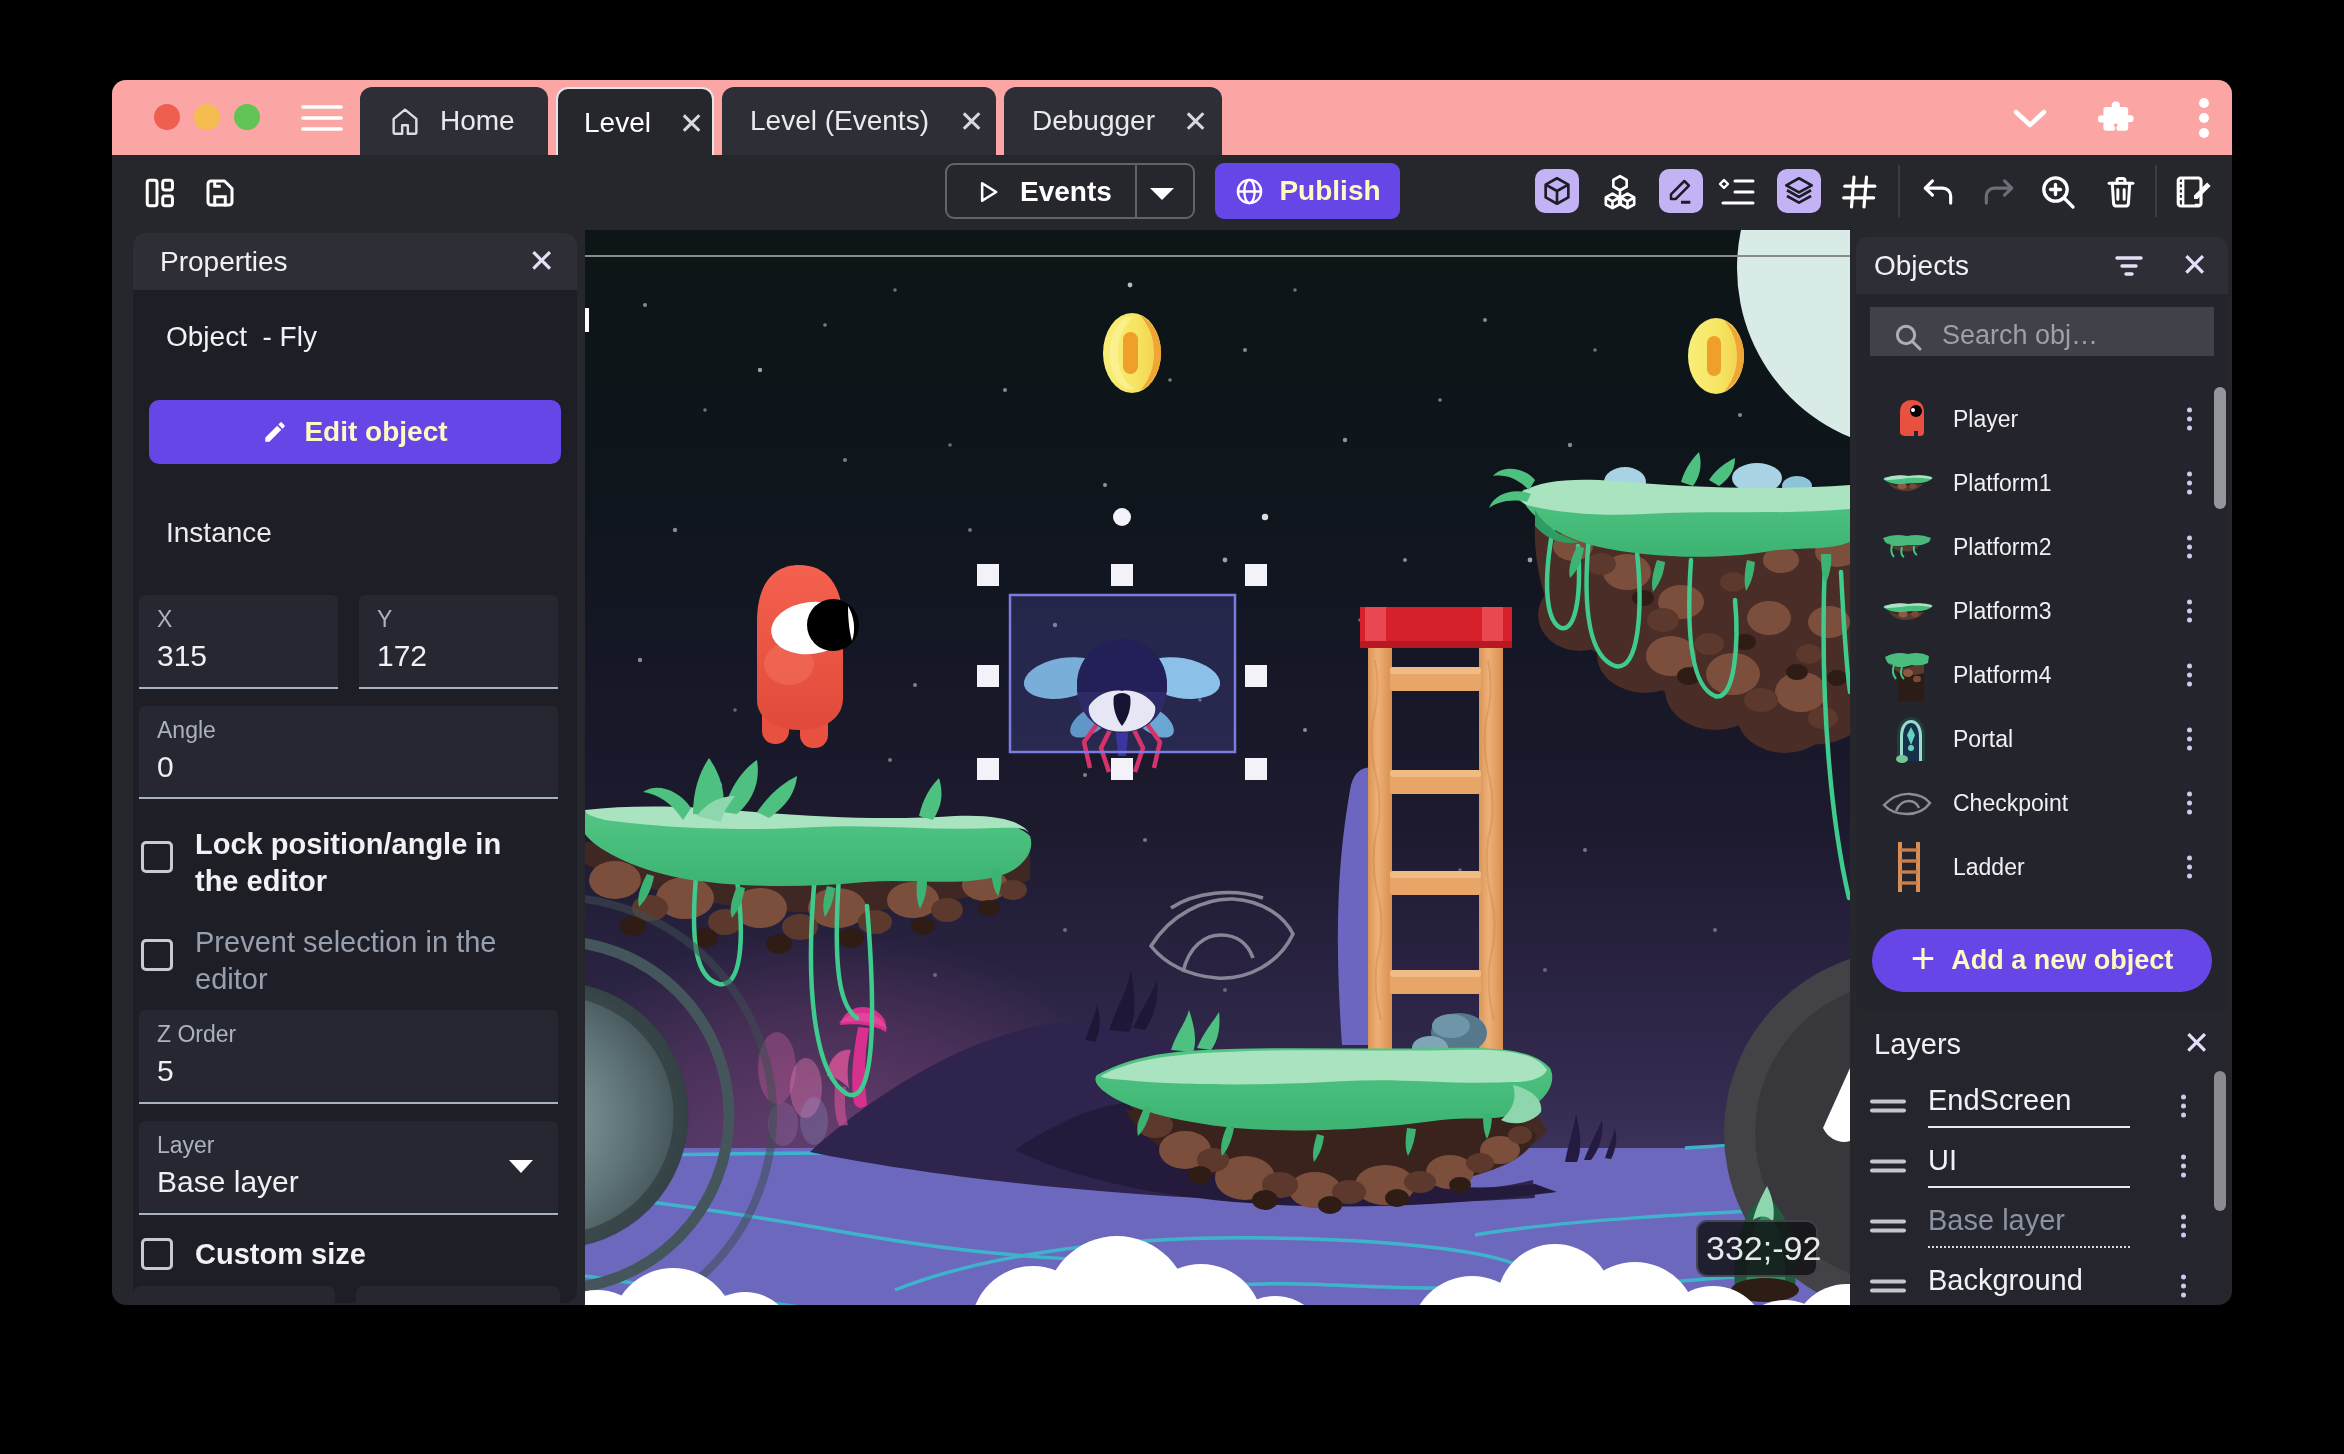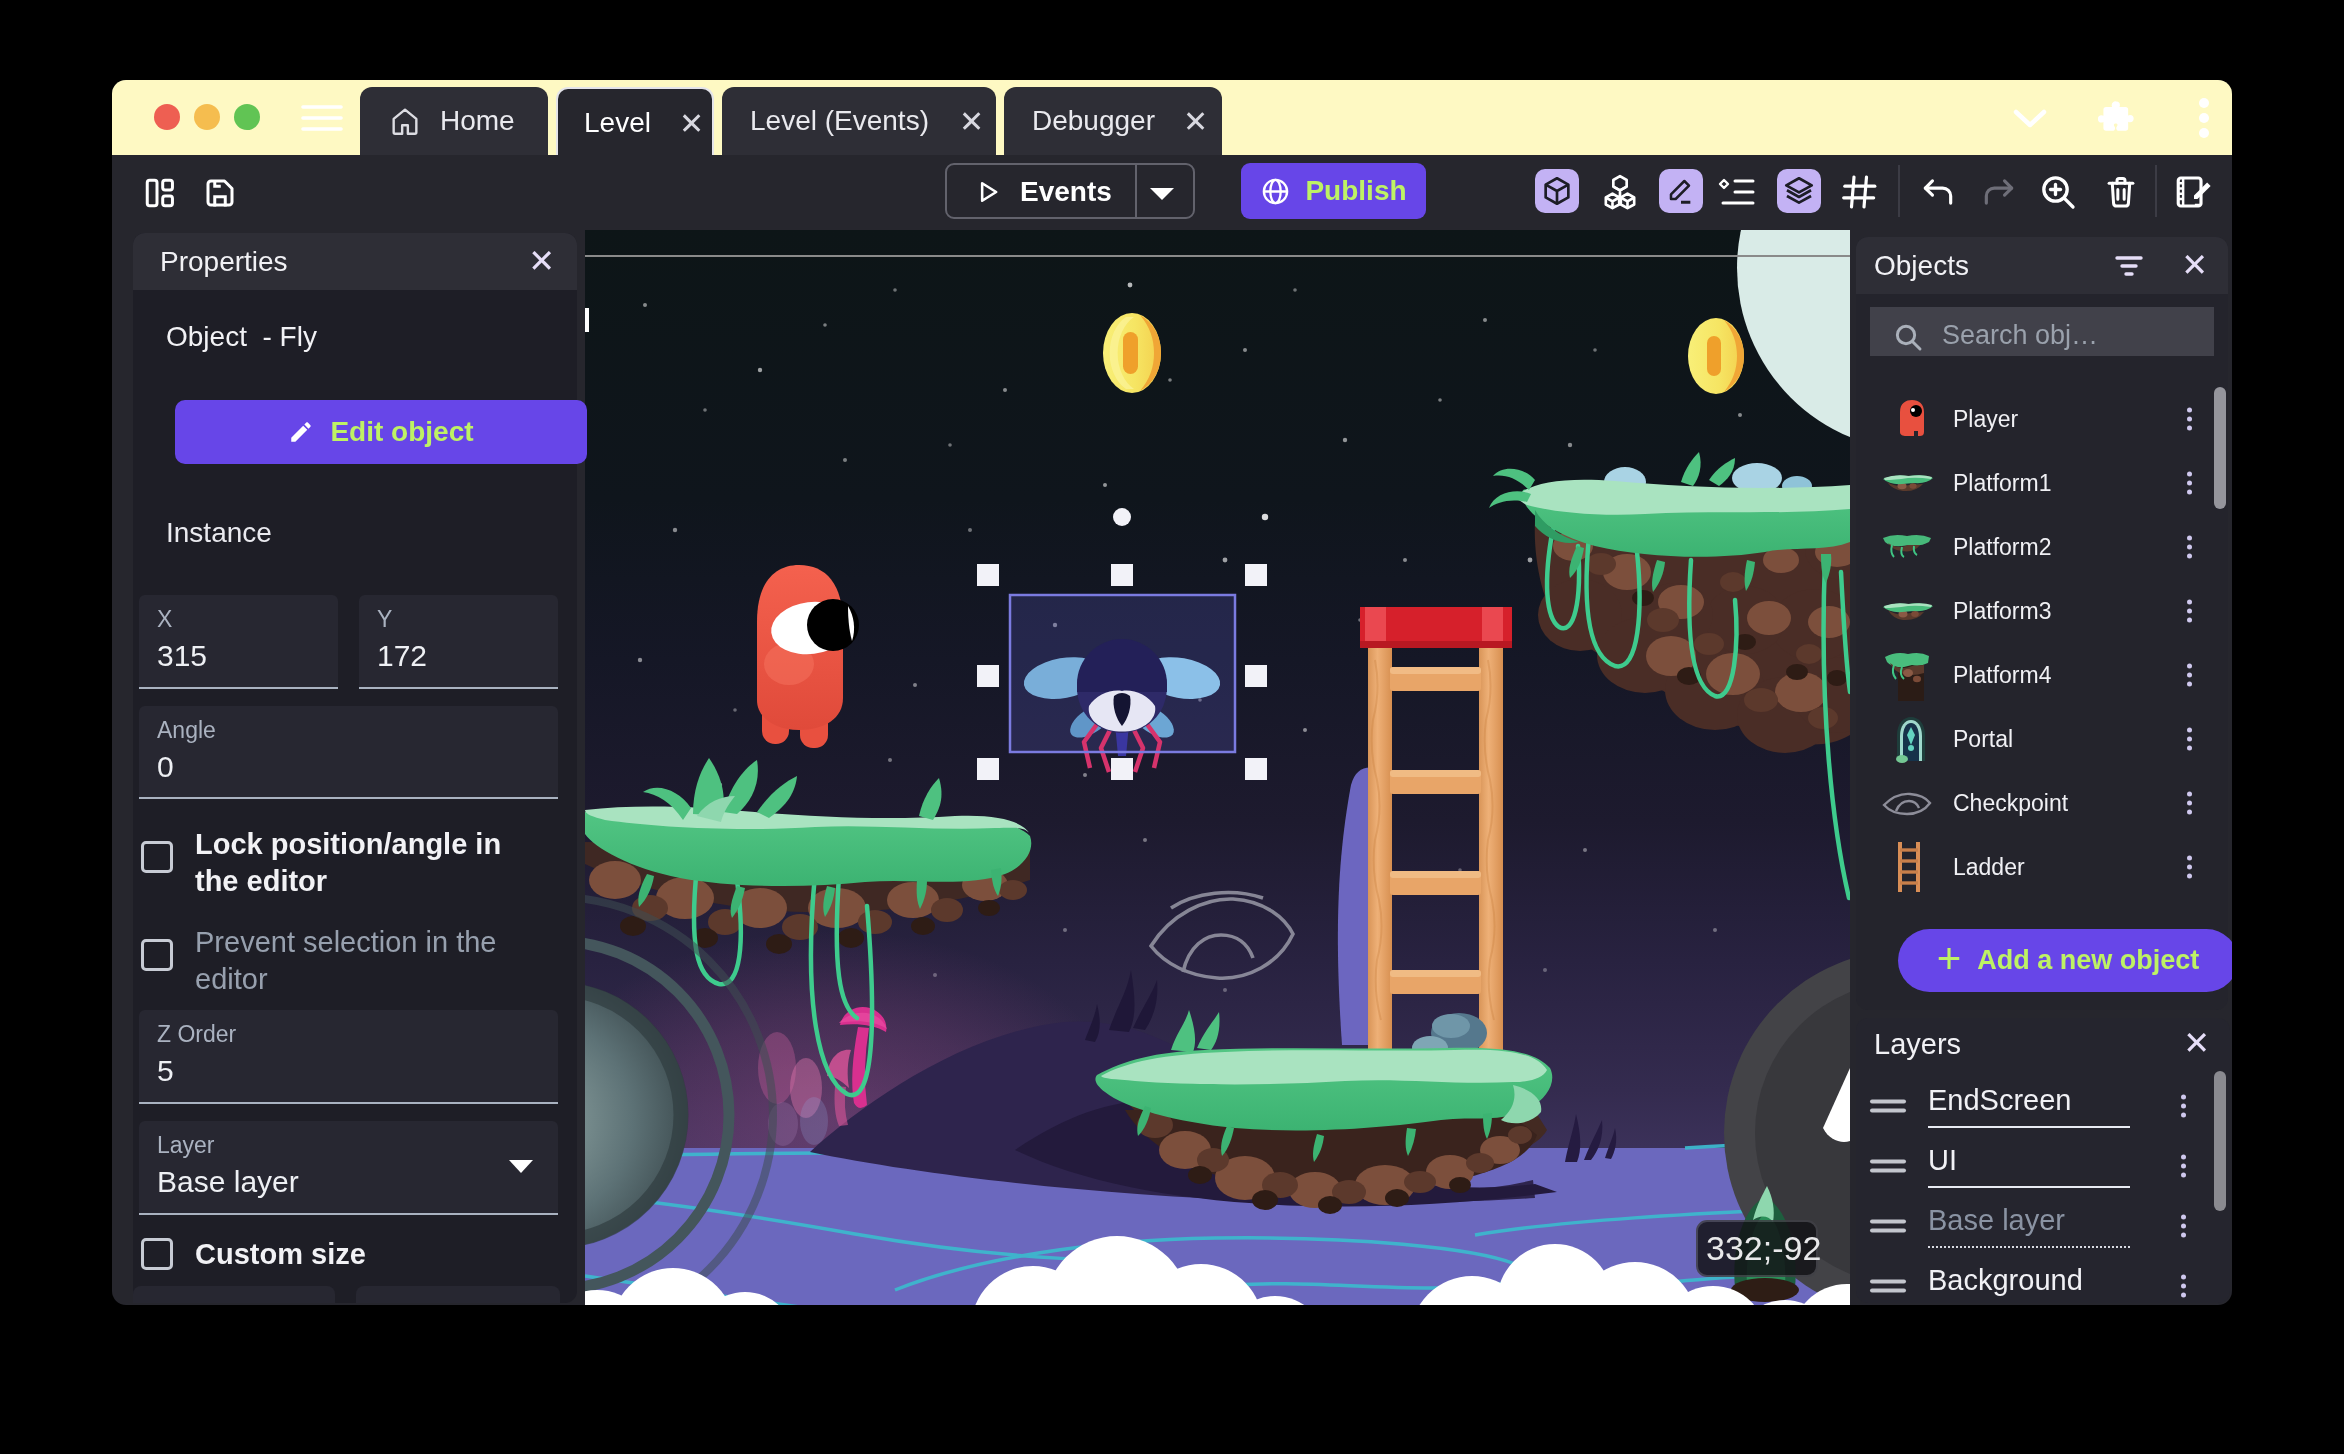--- a/index.html
+++ b/index.html
@@ -1,30 +1,30 @@
 <!DOCTYPE html>
 <html><head>
 <meta charset="utf-8">
 <style>
 * { margin:0; padding:0; box-sizing:border-box; }
 html,body { width:2344px; height:1454px; background:#000; font-family:"Liberation Sans", sans-serif; overflow:hidden; }
 .win { position:absolute; left:112px; top:80px; width:2120px; height:1225px; background:#26262d; border-radius:14px; overflow:hidden; }
-.titlebar { position:absolute; left:0; top:0; width:2120px; height:75px; background:#fef9c3; }
+.titlebar { position:absolute; left:0; top:0; width:2120px; height:75px; background:#fca5a5; }
 .tl { position:absolute; top:24px; width:26px; height:26px; border-radius:50%; }
 .toolbar { position:absolute; left:0; top:75px; width:2120px; height:75px; background:#26262d; }
 .tab { position:absolute; top:7px; height:68px; border-radius:12px 12px 0 0; background:#2e2e36; color:#e9e9ee; font-size:28px; display:flex; align-items:center; }
 .tabx { color:#d8d8e0; font-size:30px; font-weight:400; }
 .panel { position:absolute; border-radius:12px; }
 .phead { position:absolute; left:0; top:0; width:100%; height:57px; background:#2e2e36; border-radius:12px 12px 0 0; color:#f1f1f5; font-size:28px; font-weight:400; display:flex; align-items:center; }
 .px { position:absolute; font-size:32px; font-weight:400; color:#e6def8; top:9px; }
 .field { position:absolute; background:#272731; border-radius:6px 6px 0 0; border-bottom:2px solid #a9b2c0; }
 .flabel { position:absolute; left:18px; top:11px; font-size:23px; color:#aab2c0; }
 .fval { position:absolute; left:18px; top:44px; font-size:30px; color:#eef0f4; }
 .cb { position:absolute; width:32px; height:32px; border:3px solid #c7cbd4; border-radius:5px; }
-.pbtn { position:absolute; background:#6746e8; color:#bef264; font-weight:700; font-size:28px; display:flex; align-items:center; justify-content:center;margin-left:26px; }
+.pbtn { position:absolute; background:#6746e8; color:#fef9c3; font-weight:700; font-size:28px; display:flex; align-items:center; justify-content:center; }
 .orow { position:absolute; left:0; width:100%; height:64px; }
 .olabel { position:absolute; left:97px; top:50%; transform:translateY(-50%); font-size:23px; color:#f0f0f4; }
 .dots3 { position:absolute; right:36px; top:50%; transform:translateY(-50%); width:5px; }
 .dots3 b { display:block; width:5px; height:5px; border-radius:50%; background:#cfc8ee; margin:4px 0; }
 .lrow { position:absolute; left:0; width:100%; height:59px; }
 .lhandle { position:absolute; left:14px; top:50%; transform:translateY(-50%); width:36px; }
 .lhandle b { display:block; height:4px; background:#c3c6cd; border-radius:2px; margin:5px 0; }
 .lname { position:absolute; left:72px; top:8px; font-size:29px; color:#f1f1f5; }
 .lline { position:absolute; left:72px; width:202px; bottom:7px; border-bottom:2px solid #e8eaf2; }
 </style>

